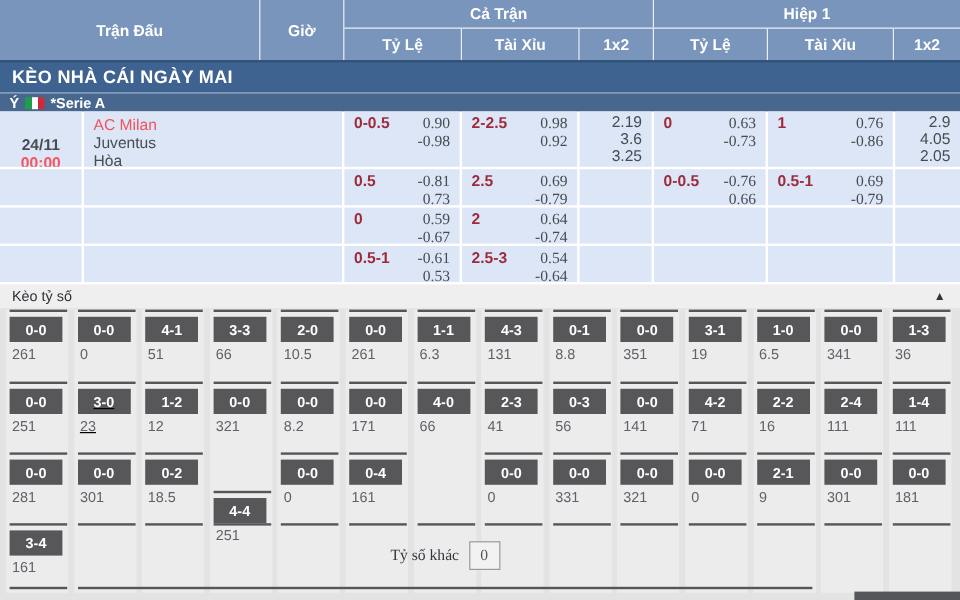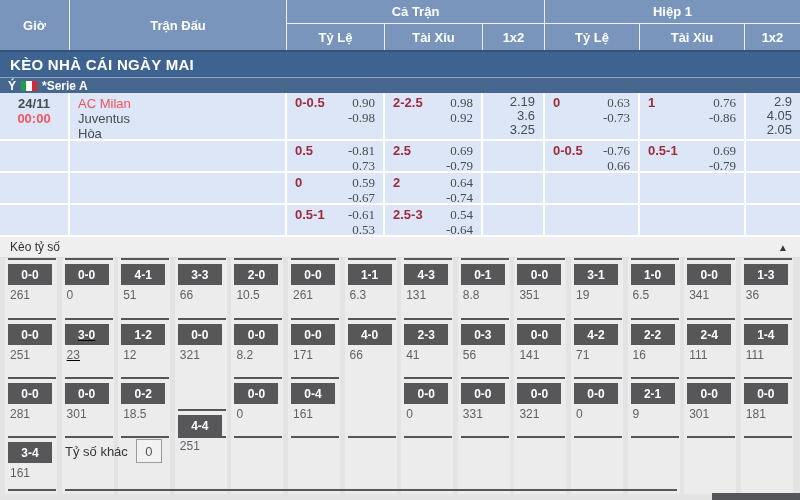--- a/index.html
+++ b/index.html
@@ -31,21 +31,21 @@
   .league { height:16px; background:#48678F; border-top:1px solid #8FA6C4; color:#fff;
             font-size:12px; font-weight:bold; display:flex; align-items:center; padding-left:8px; gap:5px; }
   .flag { width:16px; height:10px; display:inline-block;
           background:linear-gradient(to right,#1E9E4A 0 33%,#fff 33% 66%,#CE2B37 66% 100%); }
 
   
   .odds-table { display:grid; height:144px; background:#fff;
                 grid-template-columns:68px 215px 96px 96px 60px 93px 104px 54px;
                 grid-template-rows:46px 30px 30px 30px; gap:2px; }
   .ocell { background:#DCE6F6; font-size:13px; color:#474C52; overflow:hidden; }
-  .time-cell { text-align:center; padding-top:3px; line-height:15px; font-weight:bold; }
+  .time-cell { text-align:center; padding-top:20px; line-height:15px; font-weight:bold; }
   .time-cell .d { color:#474C52; }
   .time-cell .t { color:#F4555E; }
   .match-cell { padding:3px 0 0 8px; line-height:15px; }
   .match-cell .team0 { color:#F0535E; }
   .odds-hv { display:flex; justify-content:space-between; padding:2px 8px 0 8px; }
   .odds-hv .hc { color:#9D2B3B; font-weight:bold; }
   .odds-hv .vals { text-align:right; line-height:15px;font-family:Liberation Serif, serif; }
   .x2cell { text-align:right; padding:2px 8px 0 0; line-height:14px; }
 
   
@@ -54,36 +54,36 @@
                 padding:0 12px 0 10px; font-size:12px; color:#2F3237; }
   .score-head .arrow { font-size:10px; color:#333; cursor:pointer; }
   .score-body { position:relative; height:242px; background:#E3E3E3; }
   .strip { position:absolute; top:0; height:236px; width:52px; background:#ECECEC; }
   .scell { position:absolute; width:48px; }
   .scell .bar { width:48px; height:2px; background:#55565A; }
   .sbtn { margin-top:4px; width:44px; height:21px; background:#57575A; color:#fff;
           font-size:12px; font-weight:bold; display:flex; align-items:center; justify-content:center;
           border:none; cursor:pointer; }
   .sval { margin-top:3px; font-size:12px; color:#5E6268; padding-left:2px; }
-  .other-wrap { position:absolute; left:65px; top:176px; width:612px; height:34px;
-                display:flex; align-items:center; justify-content:flex-start; gap:8px;
-                font-size:13px; color:#33373C; }
+  .other-wrap { position:absolute; left:65px; top:188px; width:612px; height:34px;
+                display:flex; align-items:center; justify-content:center; gap:8px;
+                font-size:13px; color:#33373C;font-family:Liberation Serif, serif; }
   .other-box { width:26px; height:24px; background:#F2F2F2; border:1px solid #9A9A9A;
                display:flex; align-items:center; justify-content:center; font-size:13px; color:#555; }
   .bbar { position:absolute; height:2px; background:#55565A; top:231px; }
   .corner { position:absolute; right:0; bottom:0; width:88px; height:7px; background:#55565A; }
 </style>
 </head>
 <body>
 
 <div>
 
   <div class="hdr">
+    <div class="cellv c-match">Trận Đấu</div>
     <div class="cellv c-time">Giờ</div>
-    <div class="cellv c-match">Trận Đấu</div>
     <div class="grp grp-ft">
       <div class="grp-title">Cả Trận</div>
       <div class="subs">
         <div class="sub">Tỷ Lệ</div>
         <div class="sub">Tài Xỉu</div>
         <div class="sub">1x2</div>
       </div>
     </div>
     <div class="grp grp-h1">
       <div class="grp-title">Hiệp 1</div>

